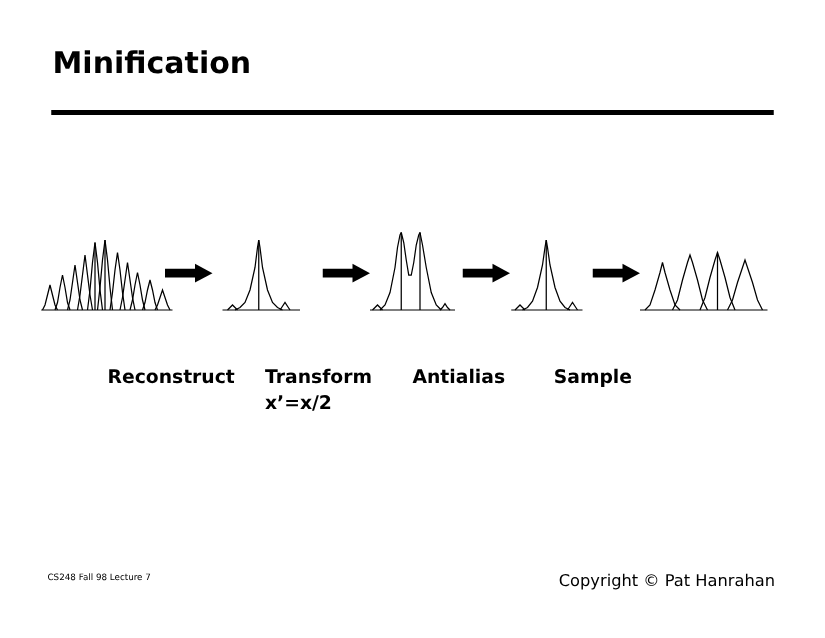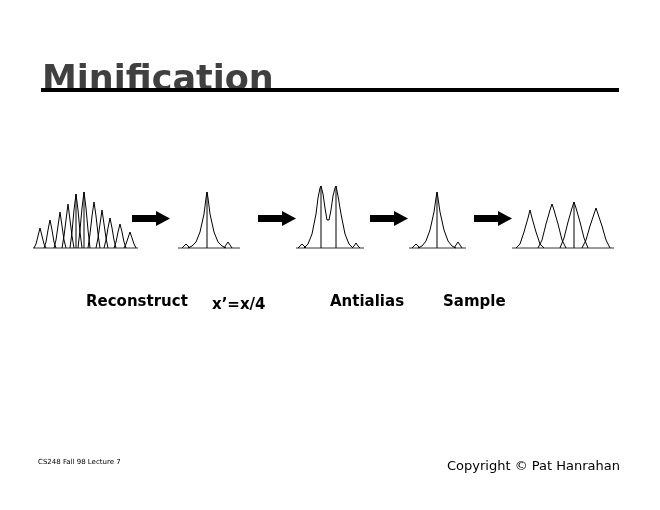--- a/index.html
+++ b/index.html
@@ -15,24 +15,24 @@
   }
   .slide {
     position: relative;
     width: 660px;
     height: 510px;
     background: #ffffff;
   }
   .title {
     position: absolute;
     left: 42px;
-    top: 58px;
-    font-size: 35px;
+    top: 36px;
+    font-size: 24px;
     font-weight: bold;
-    color: #404040;
+    color: #000000;
     letter-spacing: 0px;
     font-family: "DejaVu Sans", sans-serif;
   }
   .title-rule {
     position: absolute;
     left: 41px;
     top: 88px;
     width: 578px;
     height: 4px;
     background: #000000;
@@ -215,21 +215,22 @@
       </svg>
     </div>
 
   </div>
 
   <div class="labels">
     <div class="label" style="left:86px; width:118px;">
       <span>Reconstruct</span>
     </div>
     <div class="label" style="left:212px; width:118px;">
-      <span class="sub">x’=x/4</span>
+      <span>Transform</span>
+      <span class="sub">x’=x/2</span>
     </div>
     <div class="label" style="left:443px; width:95px;">
       <span>Sample</span>
     </div>
     <div class="label" style="left:330px; width:106px;">
       <span>Antialias</span>
     </div>
   </div>
 
   <div class="footer-left">CS248 Fall 98 Lecture 7</div>

